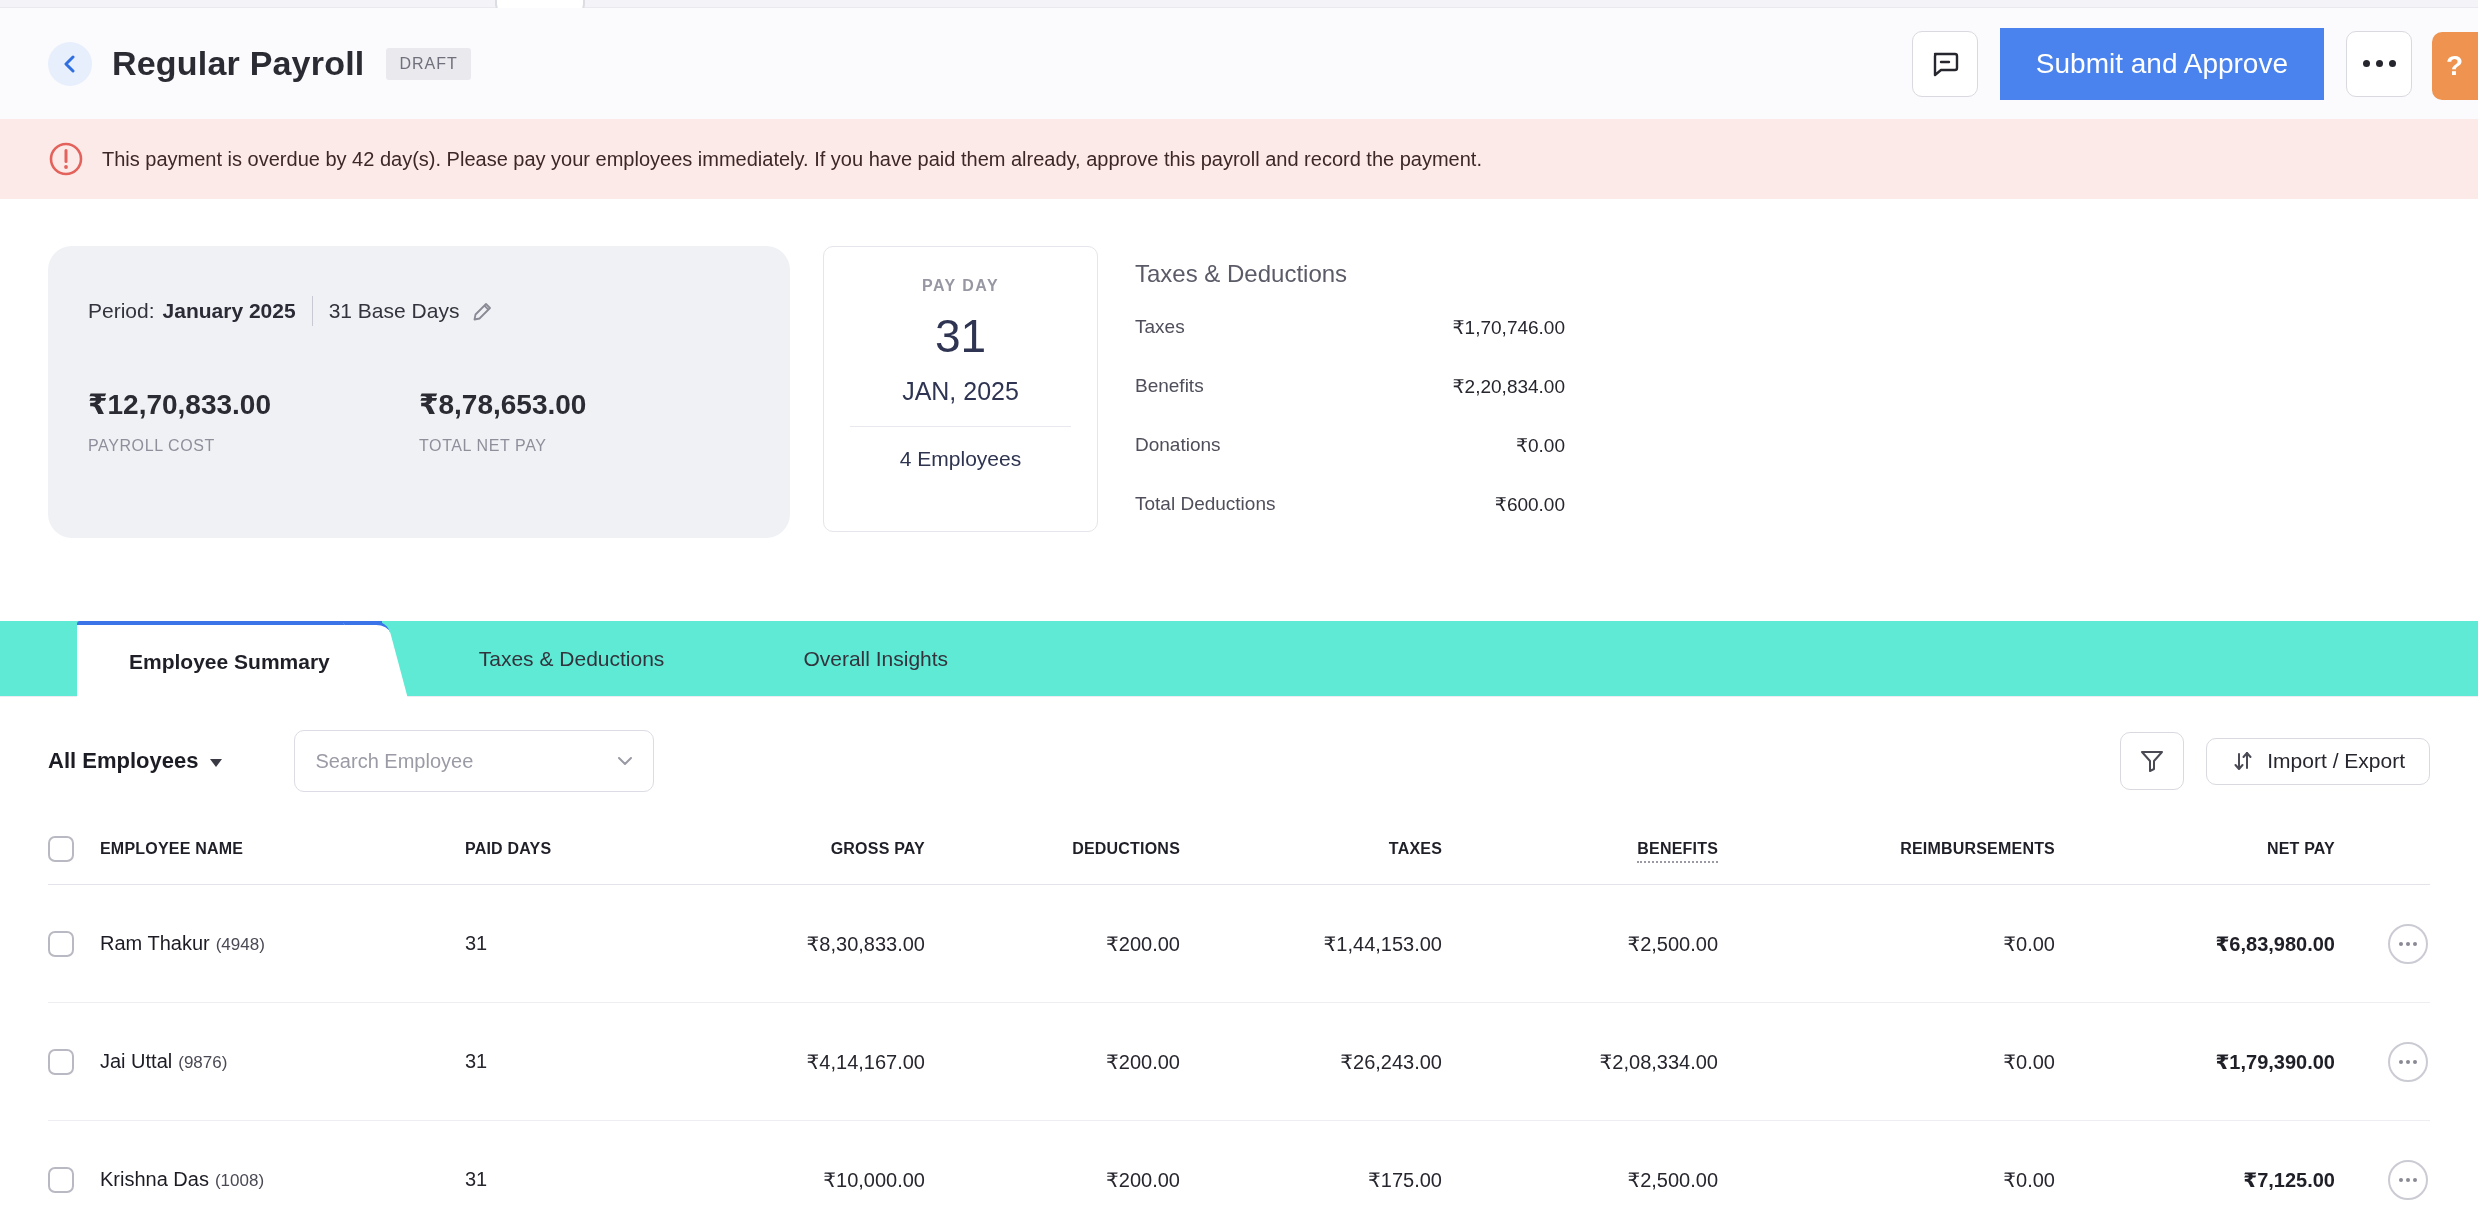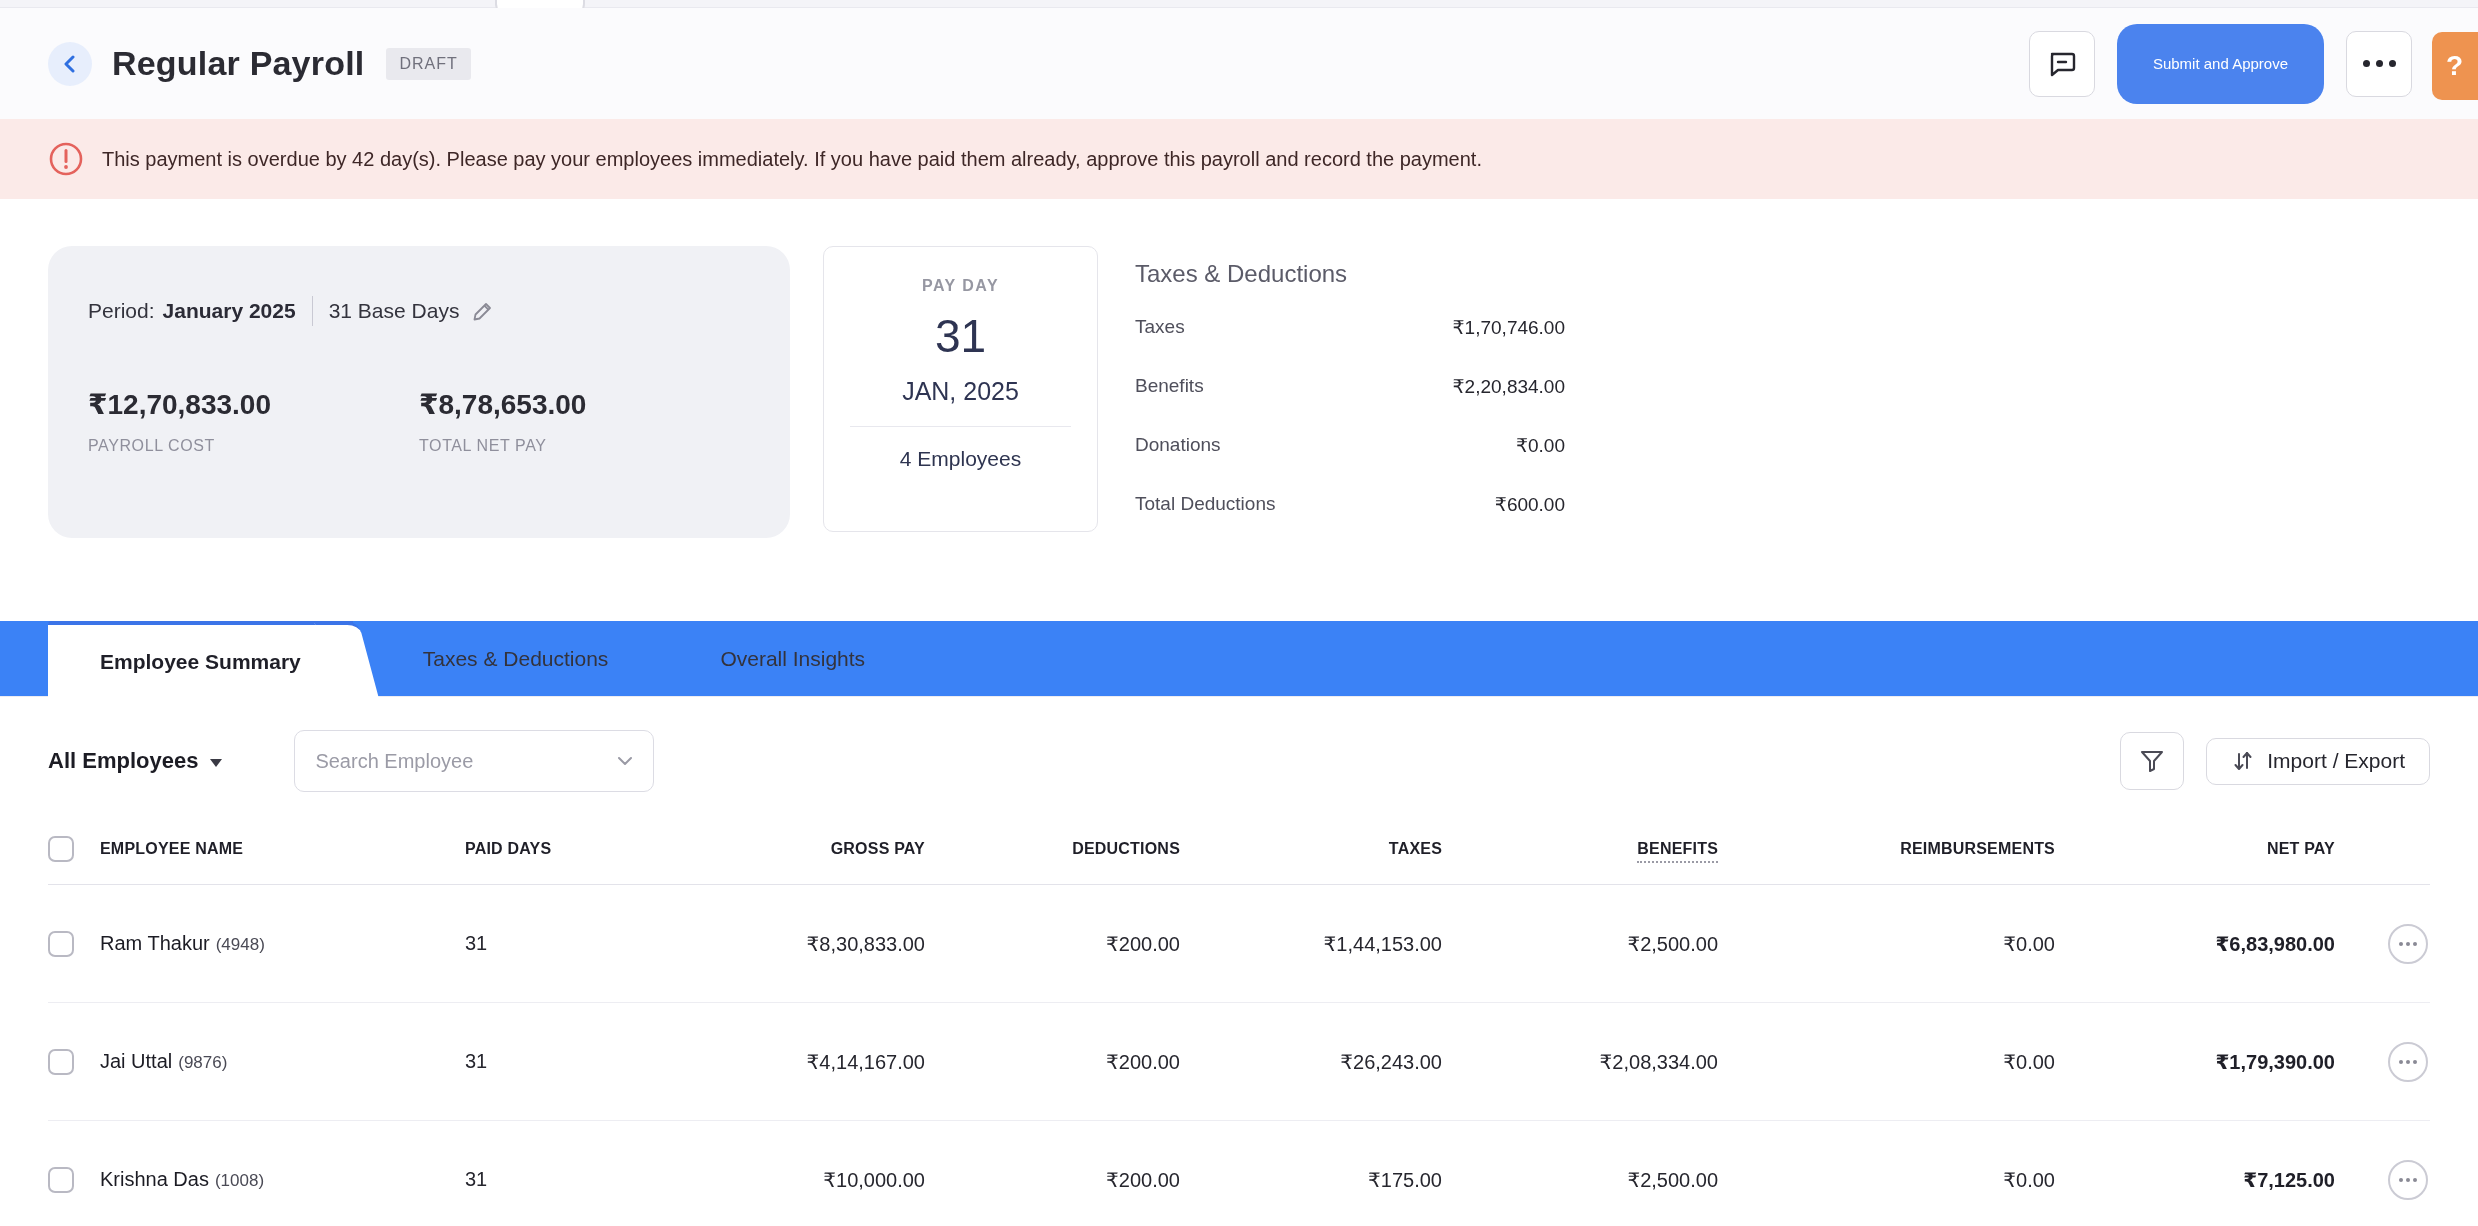--- a/index.html
+++ b/index.html
@@ -12,21 +12,21 @@
                border:2px solid #dcdce3; border-top:none; border-radius:0 0 12px 12px; }
 
   
   .header { position:relative; height:111px; background:#fbfbfd; display:flex; align-items:center; padding:0 48px; }
   .back-btn { width:44px; height:44px; border-radius:50%; background:#e7eefc; display:flex; align-items:center; justify-content:center; cursor:pointer; flex:0 0 auto; }
   .page-title { font-size:34px; font-weight:600; color:#2b2b33; margin-left:20px; letter-spacing:0.2px; }
   .draft-badge { margin-left:22px; background:#e9e9ee; color:#70707c; font-size:16px; letter-spacing:1px; padding:7px 13px; border-radius:3px; }
   .header-right { margin-left:auto; display:flex; align-items:center; gap:22px; padding-right:18px; }
   .icon-btn { width:66px; height:66px; background:#ffffff; border:1px solid #d9d9e0; border-radius:10px;
               display:flex; align-items:center; justify-content:center; cursor:pointer; }
-  .primary-btn { height:80px; background:#4b83ee; color:#ffffff; font-size:15px; border:none; border-radius:20px; padding:0 36px; cursor:pointer; }
+  .primary-btn { height:72px; background:#4b83ee; color:#ffffff; font-size:28px; border:none; border-radius:0; padding:0 36px; cursor:pointer; }
   .more-dots { display:flex; gap:6px; }
   .more-dots i { width:7px; height:7px; background:#26262e; border-radius:50%; }
   .help-btn { position:absolute; right:0; top:24px; width:46px; height:68px; background:#ee9350; color:#ffffff;
               font-size:28px; font-weight:bold; border:none; border-radius:10px 0 0 10px; cursor:pointer; text-align:left; padding-left:14px; }
 
   
   .banner { height:80px; background:#fbeae8; display:flex; align-items:center; padding:0 48px; gap:18px; }
   .banner-text { font-size:20px; color:#3e2727; }
 
   
@@ -51,21 +51,21 @@
   .payday-emp { font-size:21px; color:#2e3450; margin-top:20px; }
 
   .taxded { margin-left:37px; width:430px; padding-top:14px; }
   .taxded-title { font-size:24px; color:#5b5b68; }
   .taxded-rows { margin-top:28px; }
   .taxded-row { display:flex; justify-content:space-between; font-size:19px; margin-bottom:36px; }
   .taxded-row .lbl { color:#4f4f5b; }
   .taxded-row .val { color:#26262e; }
 
   
-  .tabs { position:relative; margin-top:69px; height:76px; background:#3b82f6; border-bottom:1px solid #ececf2; display:flex; padding-left:48px; }
+  .tabs { position:relative; margin-top:69px; height:76px; background:#5eead4; border-bottom:1px solid #ececf2; display:flex; padding-left:77px;gap:27px; }
   .tab { position:relative; display:flex; align-items:center; font-size:21px; color:#33333d; padding:0 44px; cursor:pointer; }
   .tab-active { background:#ffffff; border-top:4px solid #3b74e8; font-weight:700; color:#1f1f28; height:77px; padding:0 52px 0 52px; z-index:1; border-radius:3px 0 0 0; }
   .tab-active .tab-label { position:relative; z-index:2; }
   .tab-active::after { content:""; position:absolute; top:-4px; right:-16px; width:44px; height:77px; background:#ffffff;
                        border-top:4px solid #3b74e8; border-top-right-radius:12px; transform:skewX(15deg); z-index:0; }
 
   
   .toolbar { display:flex; align-items:center; margin-top:33px; padding:0 48px; }
   .emp-filter { display:flex; align-items:center; font-size:22px; font-weight:700; color:#1c1c24; cursor:pointer; }
   .caret-down { width:0; height:0; border-left:6px solid transparent; border-right:6px solid transparent; border-top:8px solid #3a3a44; margin-left:12px; margin-top:4px; }

